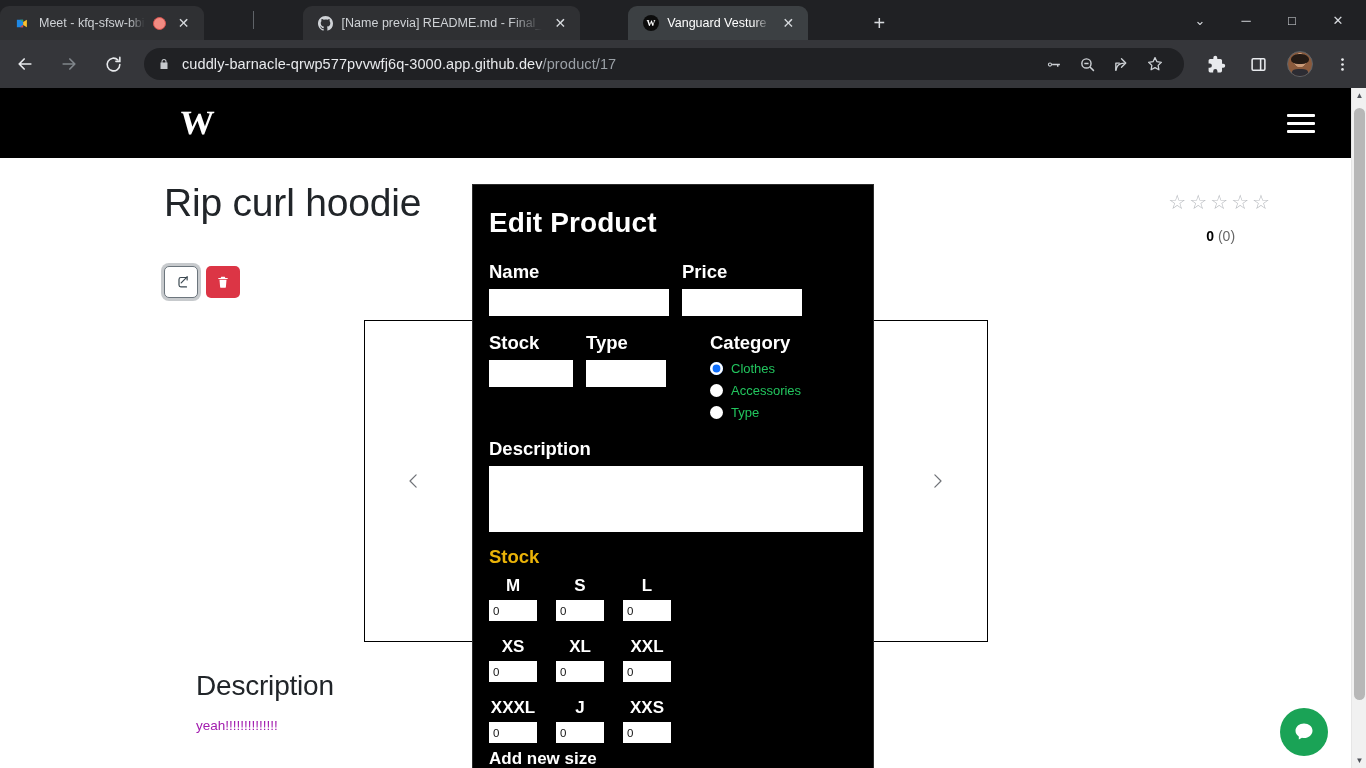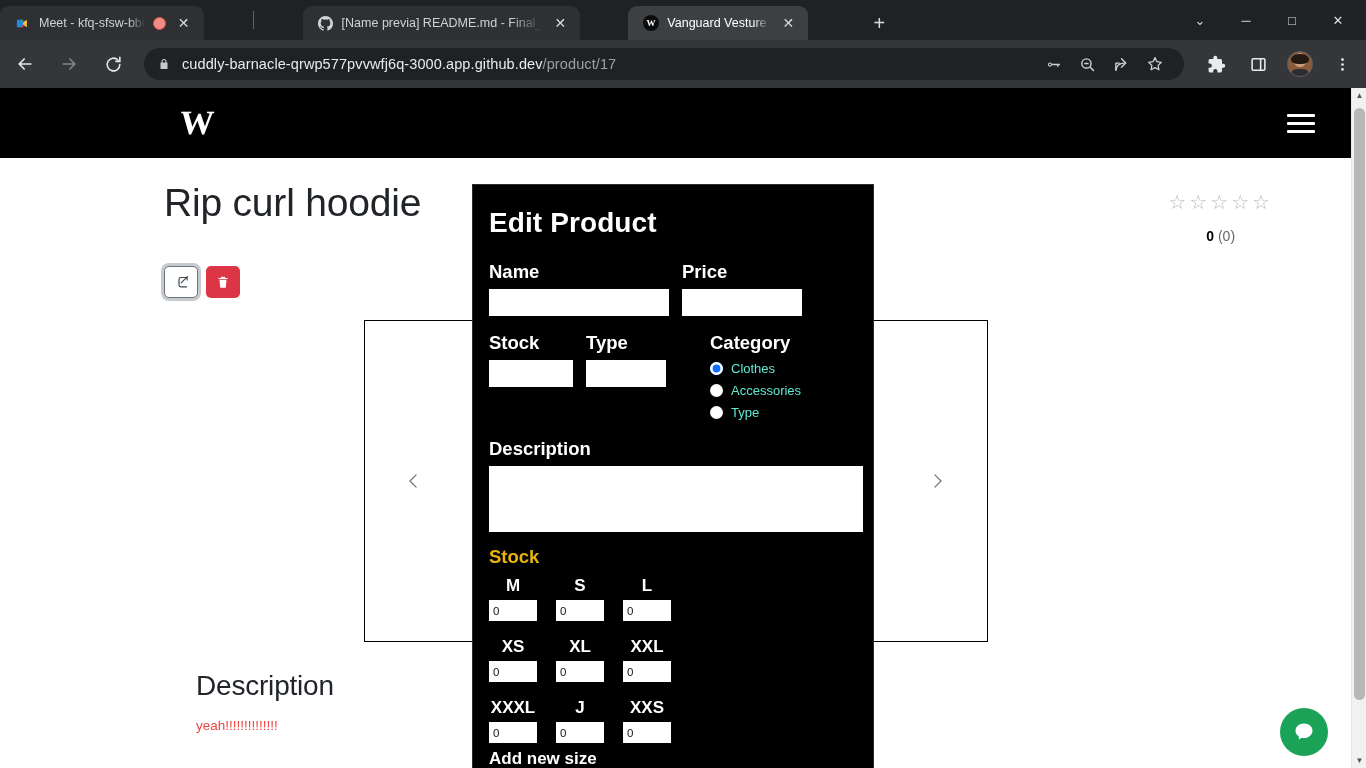--- a/index.html
+++ b/index.html
@@ -251,21 +251,21 @@
     color: #6f7277;
   }
   .gal-arrow.left { left: 32px; }
   .gal-arrow.right { right: 32px; }
 
   .desc-section { margin: 28px 0 0 160px; }
   .desc-heading {
     font-size: 28px; font-weight: 400; color: #212529; margin: 0;
     letter-spacing: -.2px;
   }
-  .desc-body { font-size: 13.5px; color: #ef4444; margin-top: 16px; }
+  .desc-body { font-size: 13.5px; color: #a21caf; margin-top: 16px; }
 
   
   .modal {
     position: absolute;
     left: 472px; top: 96px;
     width: 402px;
     height: 672px;
     background: #000000;
     border: 1px solid #2b2b2b;
     padding: 16px 16px 0 16px;
@@ -315,21 +315,21 @@
   }
   .radio {
     width: 13px; height: 13px; border-radius: 50%;
     background: #ffffff; flex: 0 0 13px;
     position: relative;
   }
   .radio.checked {
     background: #0d6efd;
     box-shadow: inset 0 0 0 2.6px #ffffff;
   }
-  .radio-label { color: #5eead4; font-size: 13px; }
+  .radio-label { color: #22c55e; font-size: 13px; }
 
   .desc-field { margin-top: 18px; }
   .textarea {
     width: 374px; height: 66px;
     background: #ffffff;
     border: none;
     resize: none;
     display: block;
     font-family: "Liberation Sans", sans-serif;
     font-size: 12.5px;

